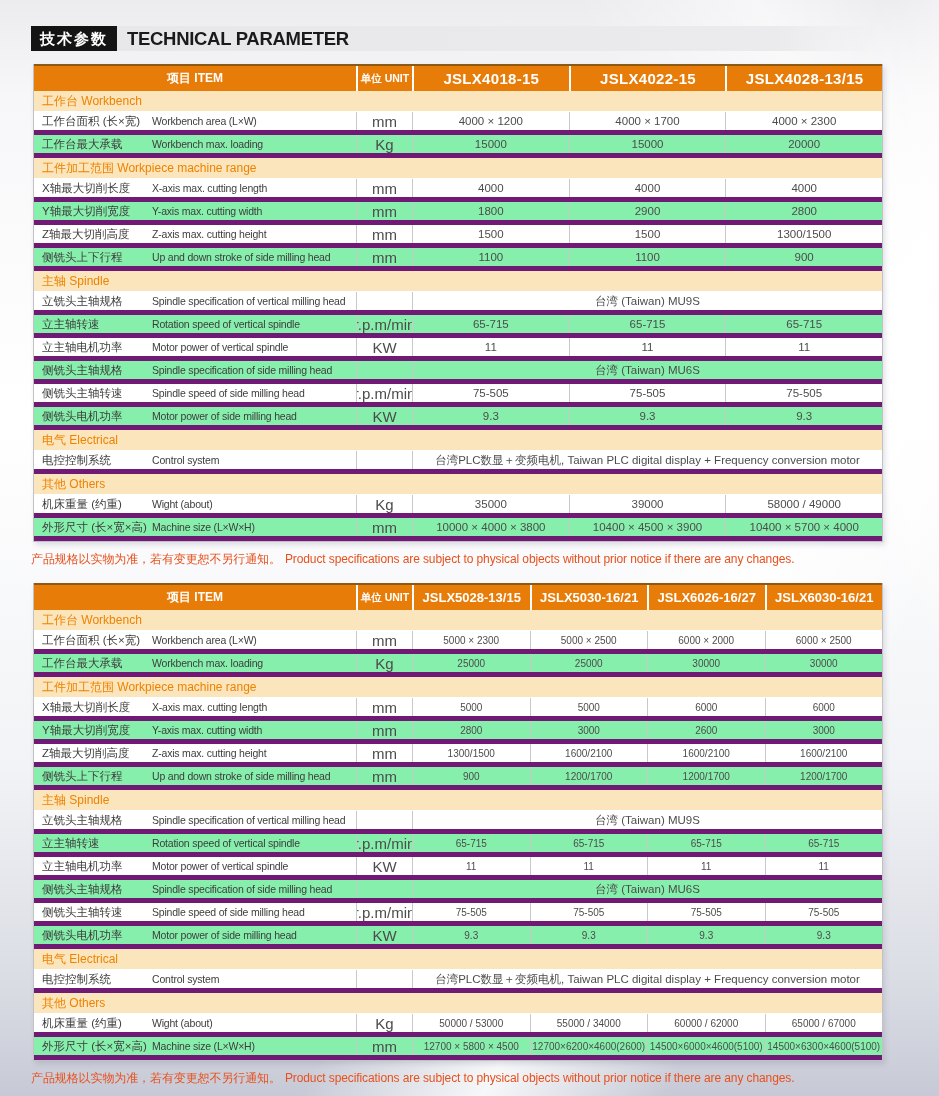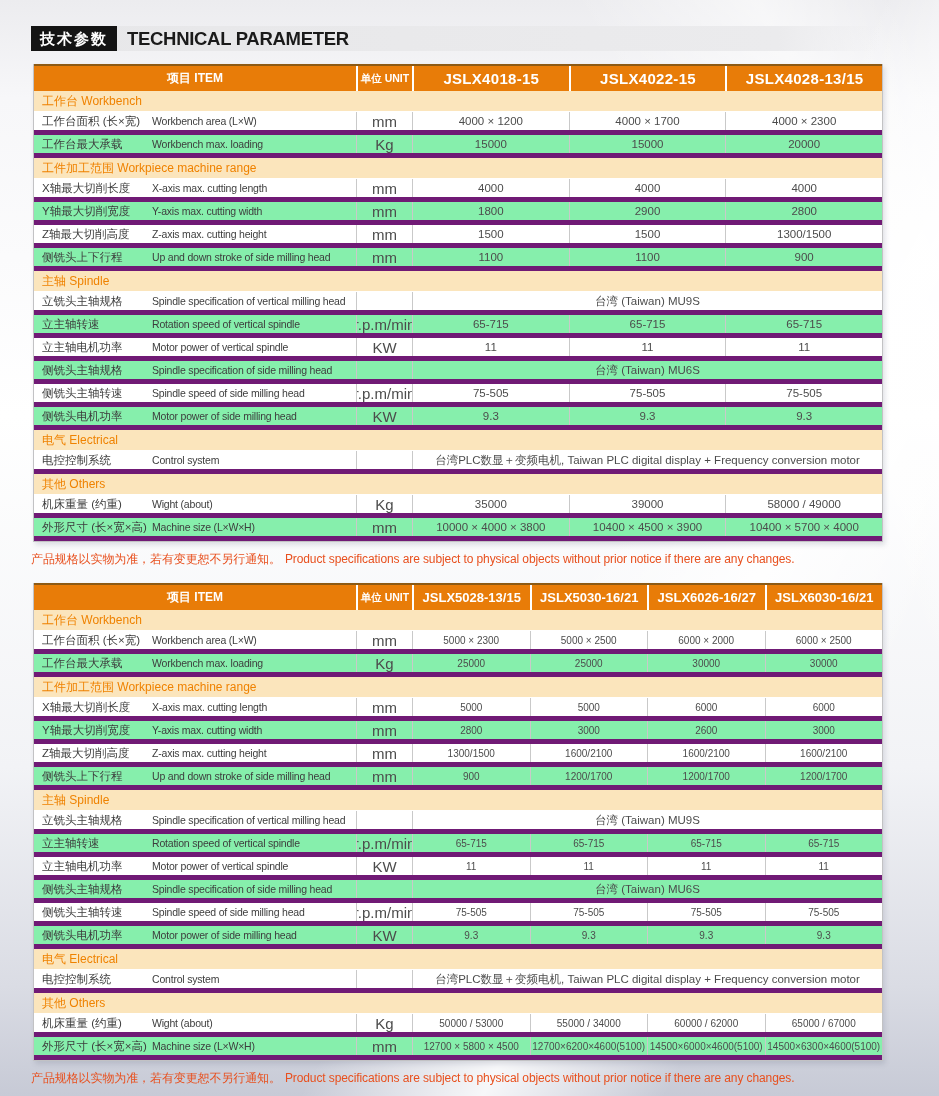--- a/index.html
+++ b/index.html
@@ -305,20 +305,20 @@
           <div class="c-val">50000 / 53000</div>
           <div class="c-val">55000 / 34000</div>
           <div class="c-val">60000 / 62000</div>
           <div class="c-val">65000 / 67000</div>
         </div>
         <div class="row data-row alt">
           <div class="c-cn">外形尺寸 (长×宽×高)</div>
           <div class="c-en">Machine size  (L×W×H)</div>
           <div class="c-unit">mm</div>
           <div class="c-val">12700 × 5800 × 4500</div>
-          <div class="c-val">12700×6200×4600(5100)</div>
+          <div class="c-val">12700×6200×4600(2600)</div>
           <div class="c-val">14500×6000×4600(5100)</div>
           <div class="c-val">14500×6300×4600(5100)</div>
         </div>
       </div>
       <div class="note"><span class="note-cn">产品规格以实物为准，若有变更恕不另行通知。</span><span class="note-en">Product specifications are subject to physical objects without prior notice if there are any changes.</span></div>
     </div>
 </div>
 
 </body></html>

